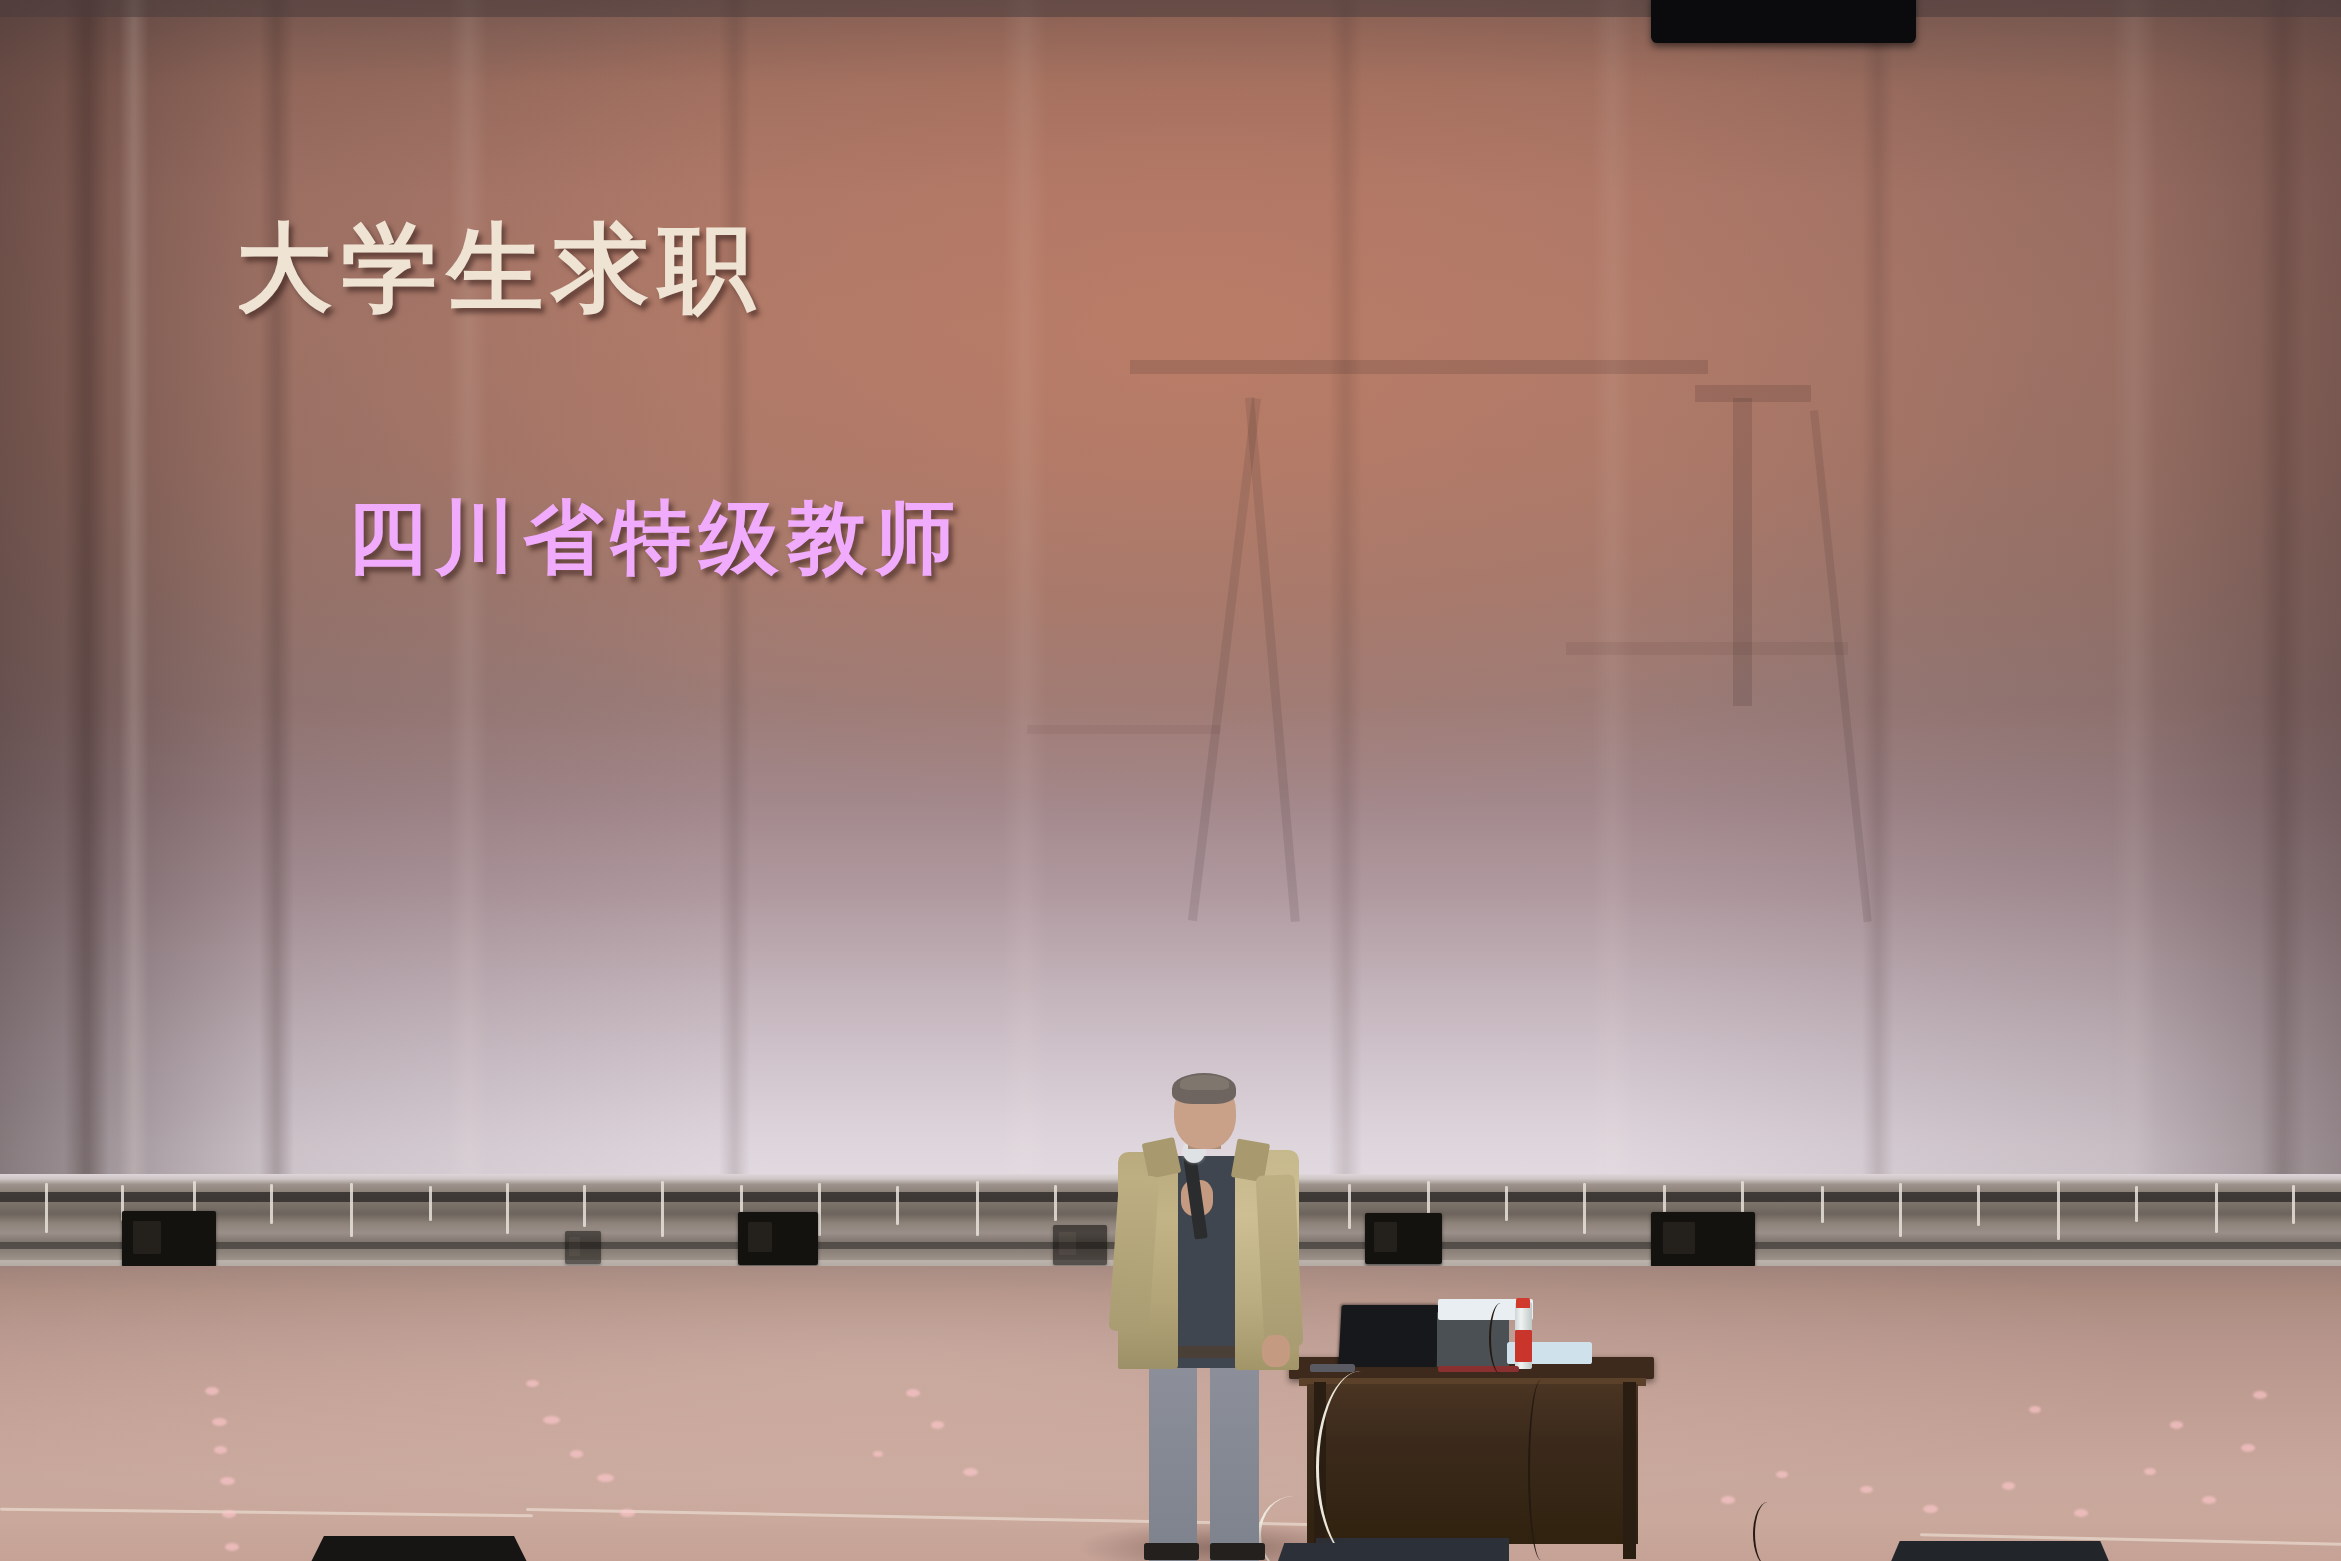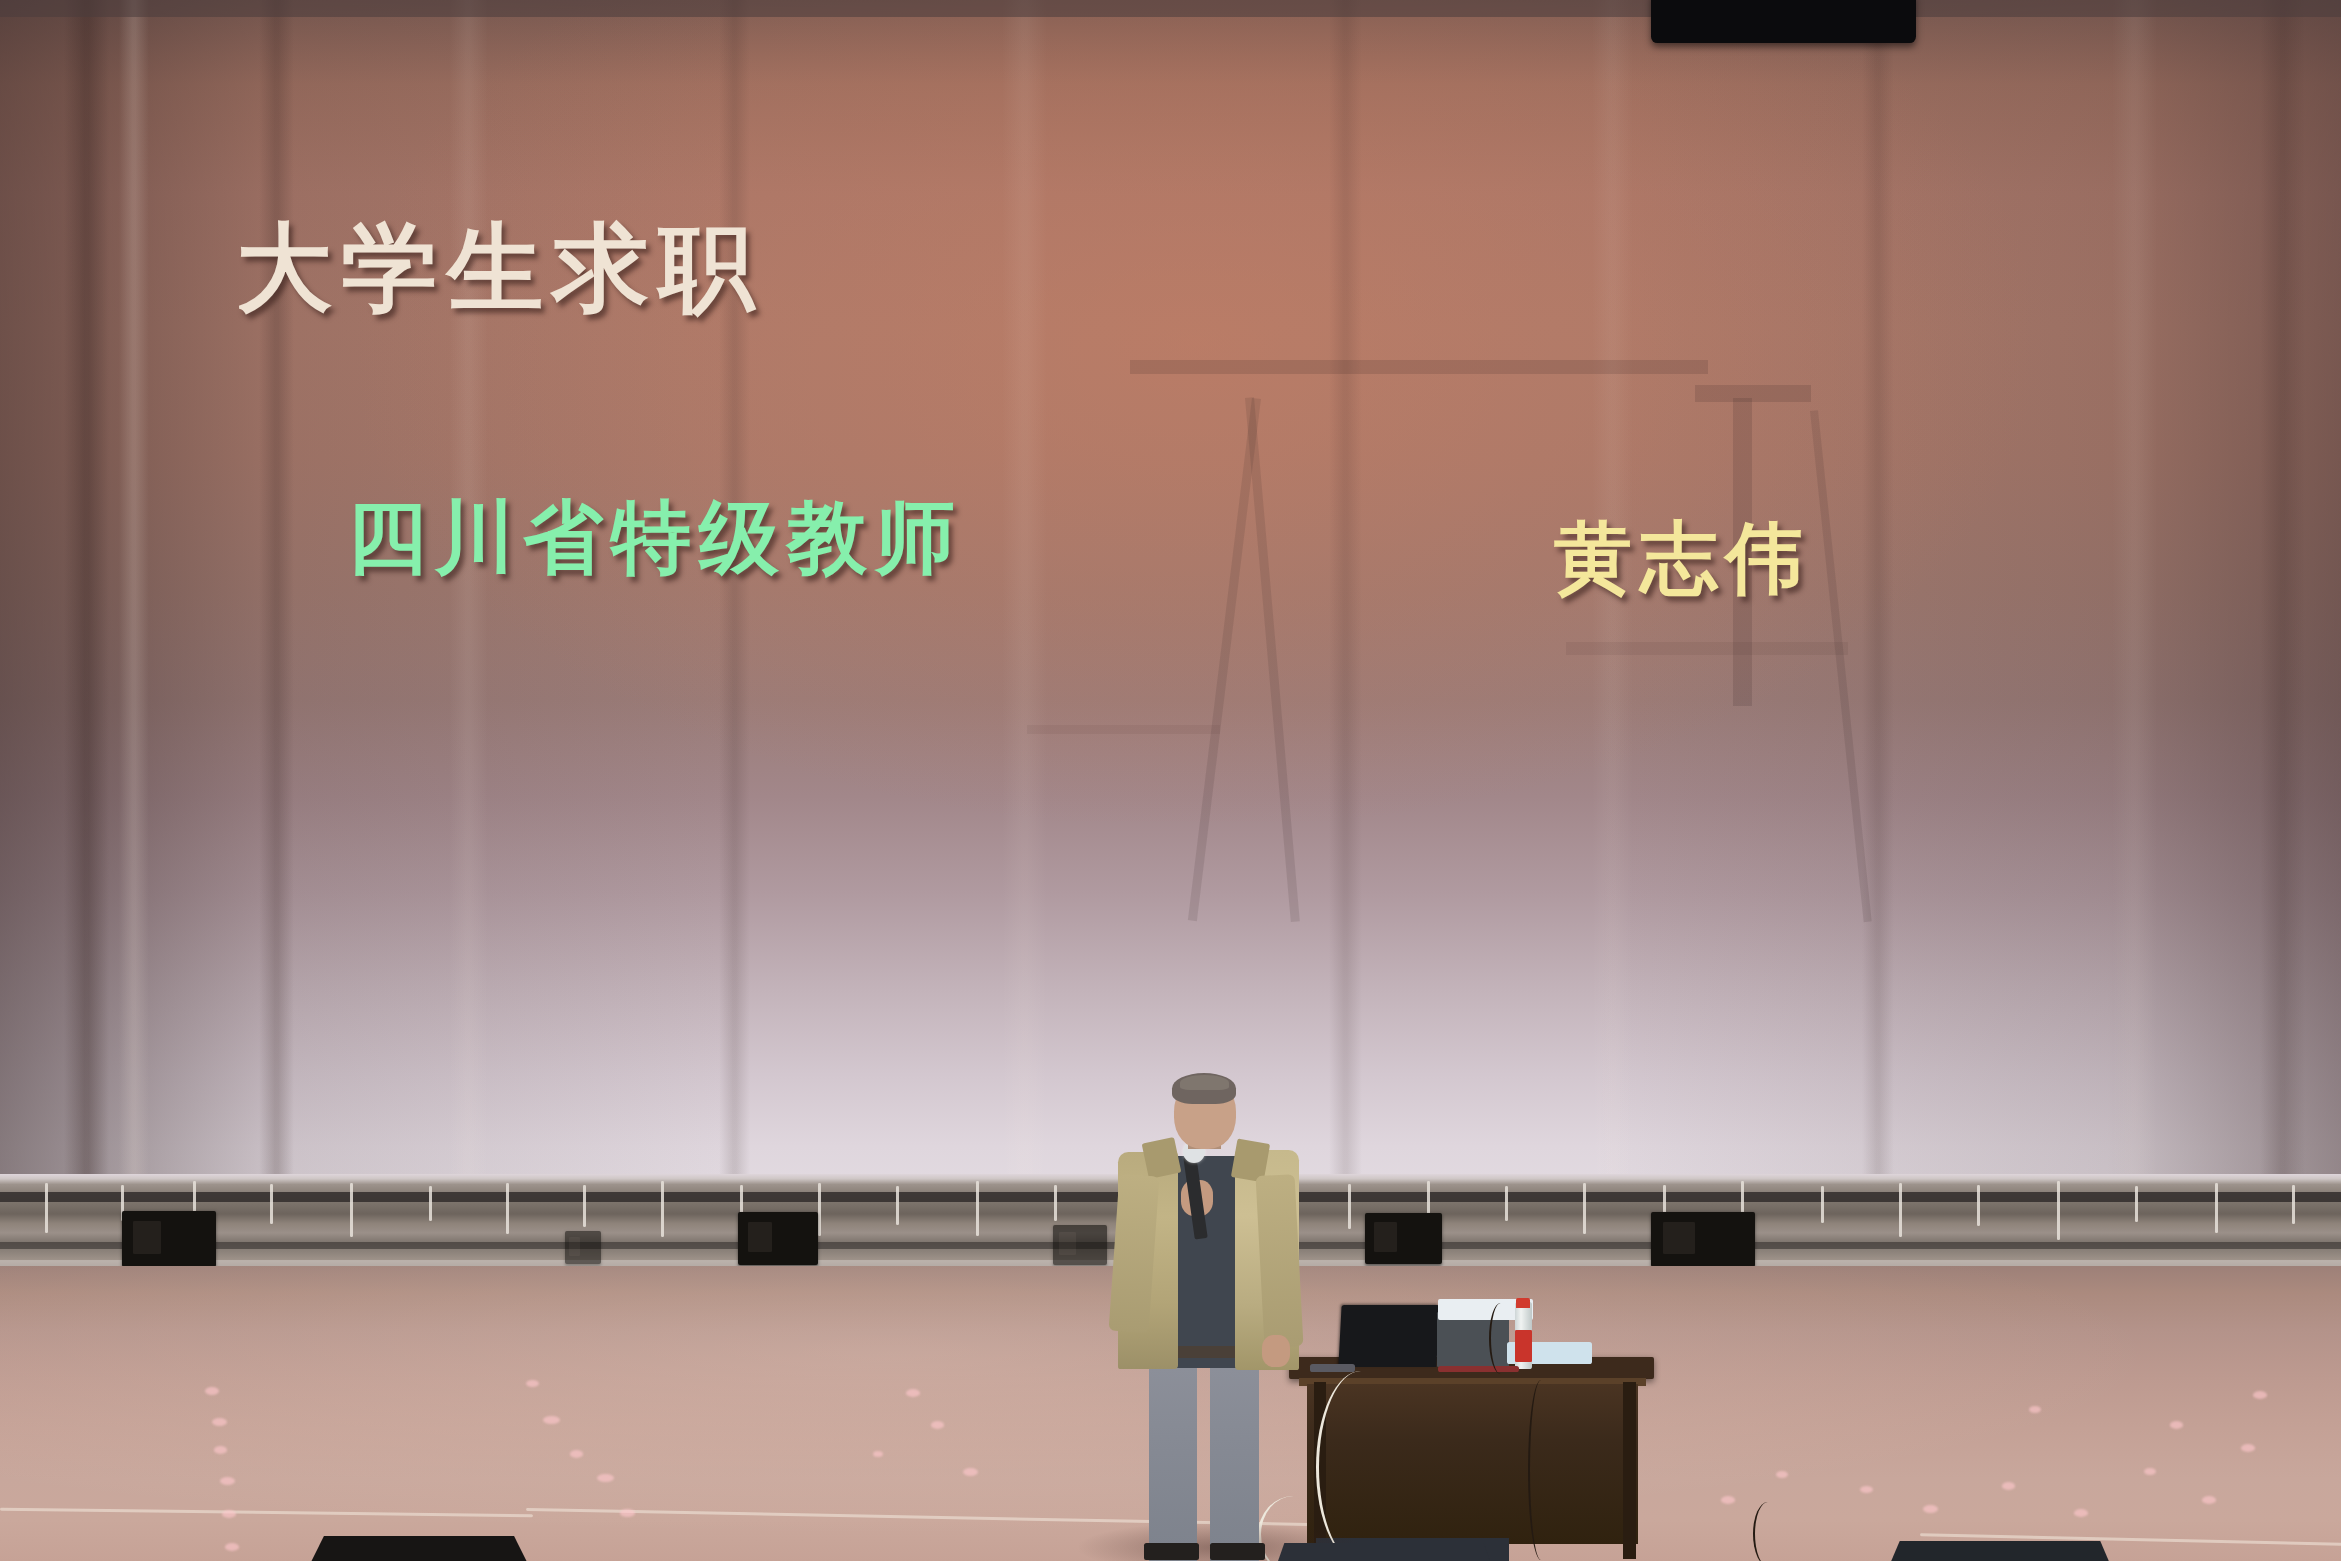--- a/index.html
+++ b/index.html
@@ -52,21 +52,21 @@
   .slide-text{
     position:absolute;
     font-family:Liberation Mono, monospace;
     font-weight:700;
     white-space:nowrap;
     letter-spacing:.10em;
     text-shadow:3.9px 4.5px 5.8px rgba(50,25,22,.55);
   }
   #t-line1-a{left:236px;top:205px;font-size:96px;color:#efe3d4;}
   #t-line1-b{left:1348px;top:241px;font-size:95px;color:#f3e597;}
-  #t-line2-a{left:347px;top:485px;font-size:80px;color:#86efac;}
+  #t-line2-a{left:347px;top:485px;font-size:80px;color:#f0abfc;}
   #t-line2-b{left:1554px;top:507px;font-size:78px;color:#f4e79b;}
 
   
   .band{
     position:absolute;left:0;top:1174px;width:2342px;height:95px;
     background:
       linear-gradient(to bottom,
         #ded5da 0%,
         #cfc7c6 5%,
         #9d938c 11%,
@@ -173,21 +173,20 @@
   <div class="rig" style="left:1695px;top:385px;width:116px;height:16.7px;"></div>
   <div class="rig" style="left:1733px;top:398px;width:19px;height:308px;"></div>
   <div class="rig" style="left:1566px;top:642px;width:282px;height:13px;opacity:.5;"></div>
   <div class="rig-d" style="left:1252px;top:398px;width:9px;height:526px;transform:rotate(7deg);"></div>
   <div class="rig-d" style="left:1245px;top:398px;width:9px;height:526px;transform:rotate(-5deg);"></div>
   <div class="rig-d" style="left:1810px;top:411px;width:7.7px;height:514px;transform:rotate(-6deg);"></div>
   <div class="rig-d" style="left:1027px;top:725px;width:193px;height:9px;opacity:.5;"></div>
 
   <div class="slide-text" id="t-line1-a">大学生求职</div>
   <div class="slide-text" id="t-line2-a">四川省特级教师</div>
-  <div class="slide-text" id="t-line2-b">黄志伟</div>
 
   <div class="ceil"></div>
   <div class="hangspk" style="left:1651px;top:-6.4px;width:265px;height:49px;"></div>
 
   <div class="band"></div>
   <div class="band-dkline" style="top:1192px;height:10.3px;"></div>
   <div class="band-dkline" style="top:1242px;height:7px;opacity:.55;"></div>
   <div class="band-ltline" style="top:1260px;height:6.4px;"></div>
 
   <div class="string" style="left:45px;top:1183px;height:50px;"></div>

